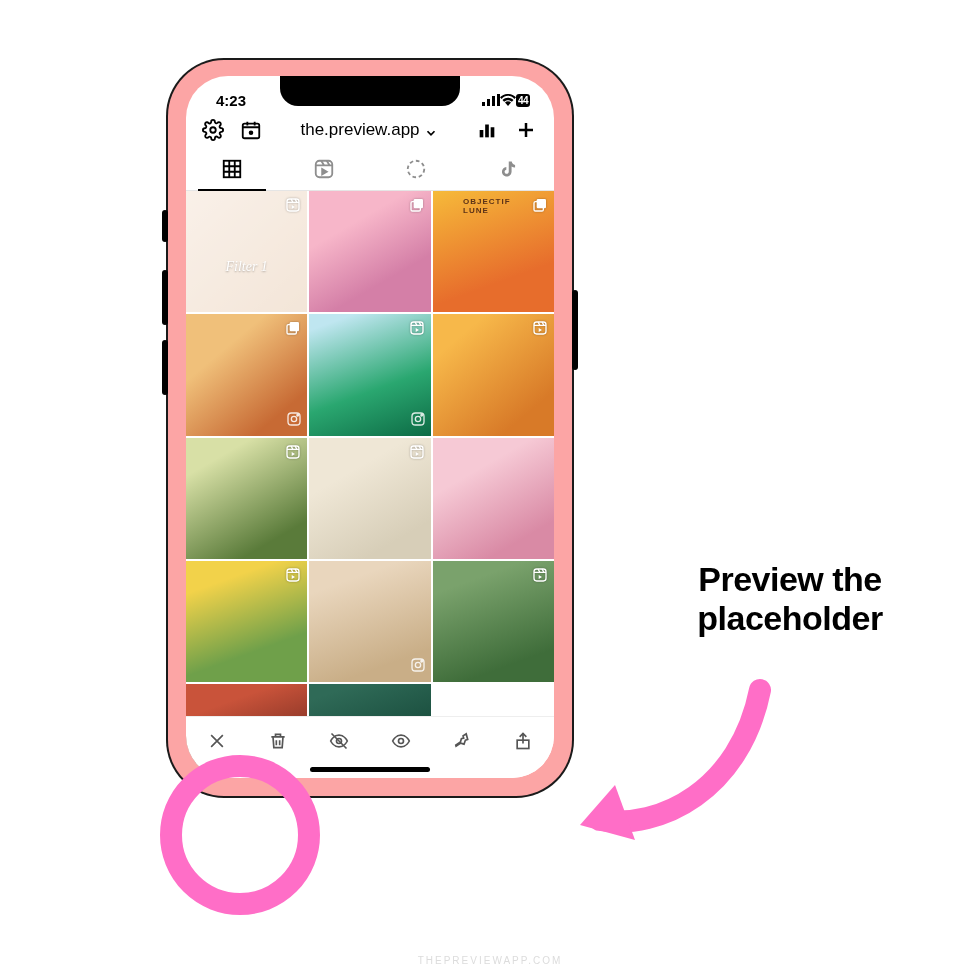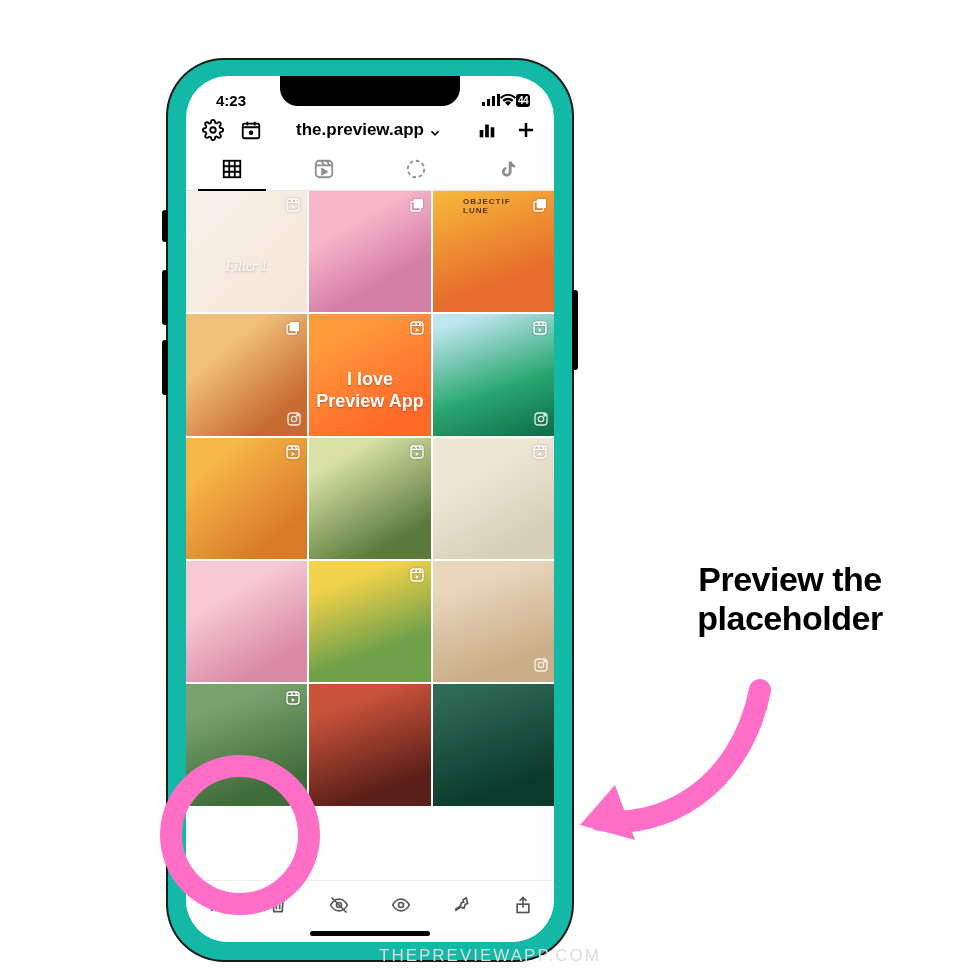--- a/index.html
+++ b/index.html
@@ -7,22 +7,22 @@
     width: 980px; height: 980px;
     font-family: -apple-system, Helvetica, Arial, sans-serif;
     background: #fff;
     position: relative;
     overflow: hidden;
   }
   
   .phone {
     position: absolute;
     left: 168px; top: 60px;
-    width: 404px; height: 900px;
-    background: #14b8a6;
+    width: 404px; height: 736px;
+    background: #fca5a5;
     border-radius: 56px;
     box-shadow: 0 0 0 2px #1a1a1a;
   }
   .phone .side-btn { position: absolute; background: #000; border-radius: 3px; }
   .sb1 { left: -6px; top: 150px; width: 6px; height: 32px; }
   .sb2 { left: -6px; top: 210px; width: 6px; height: 55px; }
   .sb3 { left: -6px; top: 280px; width: 6px; height: 55px; }
   .sb4 { right: -6px; top: 230px; width: 6px; height: 80px; }
   .screen {
     position: absolute;
@@ -60,21 +60,21 @@
     letter-spacing: -0.5px;
   }
   
   .topbar {
     display: flex; align-items: center; justify-content: space-between;
     padding: 6px 16px 8px;
   }
   .topbar .cluster { display: flex; align-items: center; gap: 16px; }
   .topbar svg { display:block; }
   .acct {
-    font-weight: 700; font-size: 17px;
+    font-weight: 400; font-size: 17px;
     display: flex; align-items: flex-end; gap: 4px;
   }
   
   .tabs {
     display: flex; border-bottom: 1px solid #e5e5e5;
   }
   .tab {
     flex: 1; display: flex; justify-content: center; align-items: center;
     padding: 8px 0 10px; position: relative;
   }
@@ -170,21 +170,21 @@
     left: 560px; top: 670px;
     width: 220px; height: 180px;
     z-index: 90;
     pointer-events: none;
   }
   .watermark {
     position: absolute;
     bottom: 14px; left: 0; right: 0;
     text-align: center;
     letter-spacing: 2px;
-    font-size: 17px;
+    font-size: 10px;
     color: #dcdcdc;
   }
 </style>
 </head>
 <body>
 
 <div class="phone">
   <div class="side-btn sb1"></div>
   <div class="side-btn sb2"></div>
   <div class="side-btn sb3"></div>
@@ -311,30 +311,20 @@
             <svg width="16" height="16" viewBox="0 0 24 24" fill="#fff">
               <rect x="7" y="3" width="14" height="14" rx="2"></rect>
               <rect x="3" y="7" width="14" height="14" rx="2" fill="none" stroke="#fff" stroke-width="2"></rect>
             </svg>
           </div>
           <div class="ig-mark"><svg width="16" height="16" viewBox="0 0 24 24" fill="none" stroke="#fff" stroke-width="2">
               <rect x="3" y="3" width="18" height="18" rx="5"></rect>
               <circle cx="12" cy="12" r="4"></circle>
               <circle cx="17.5" cy="6.5" r="1.2" fill="#fff"></circle>
             </svg></div>
-        </div>
-        <div class="cell bg-e">
-          <div class="badge">
-            <svg width="16" height="16" viewBox="0 0 24 24" fill="#fff">
-              <rect x="3" y="3" width="18" height="18" rx="4" fill="none" stroke="#fff" stroke-width="2"></rect>
-              <path d="M3 8h18M9 3l3 5M15 3l3 5" stroke="#fff" stroke-width="2"></path>
-              <path d="M10 12l5 3-5 3z"></path>
-            </svg>
-          </div>
-          <div class="cell-label bold">I love Preview App</div>
         </div>
         <div class="cell bg-f">
           <div class="badge">
             <svg width="16" height="16" viewBox="0 0 24 24" fill="#fff">
               <rect x="3" y="3" width="18" height="18" rx="4" fill="none" stroke="#fff" stroke-width="2"></rect>
               <path d="M3 8h18M9 3l3 5M15 3l3 5" stroke="#fff" stroke-width="2"></path>
               <path d="M10 12l5 3-5 3z"></path>
             </svg>
           </div>
           <div class="ig-mark"><svg width="16" height="16" viewBox="0 0 24 24" fill="none" stroke="#fff" stroke-width="2">

